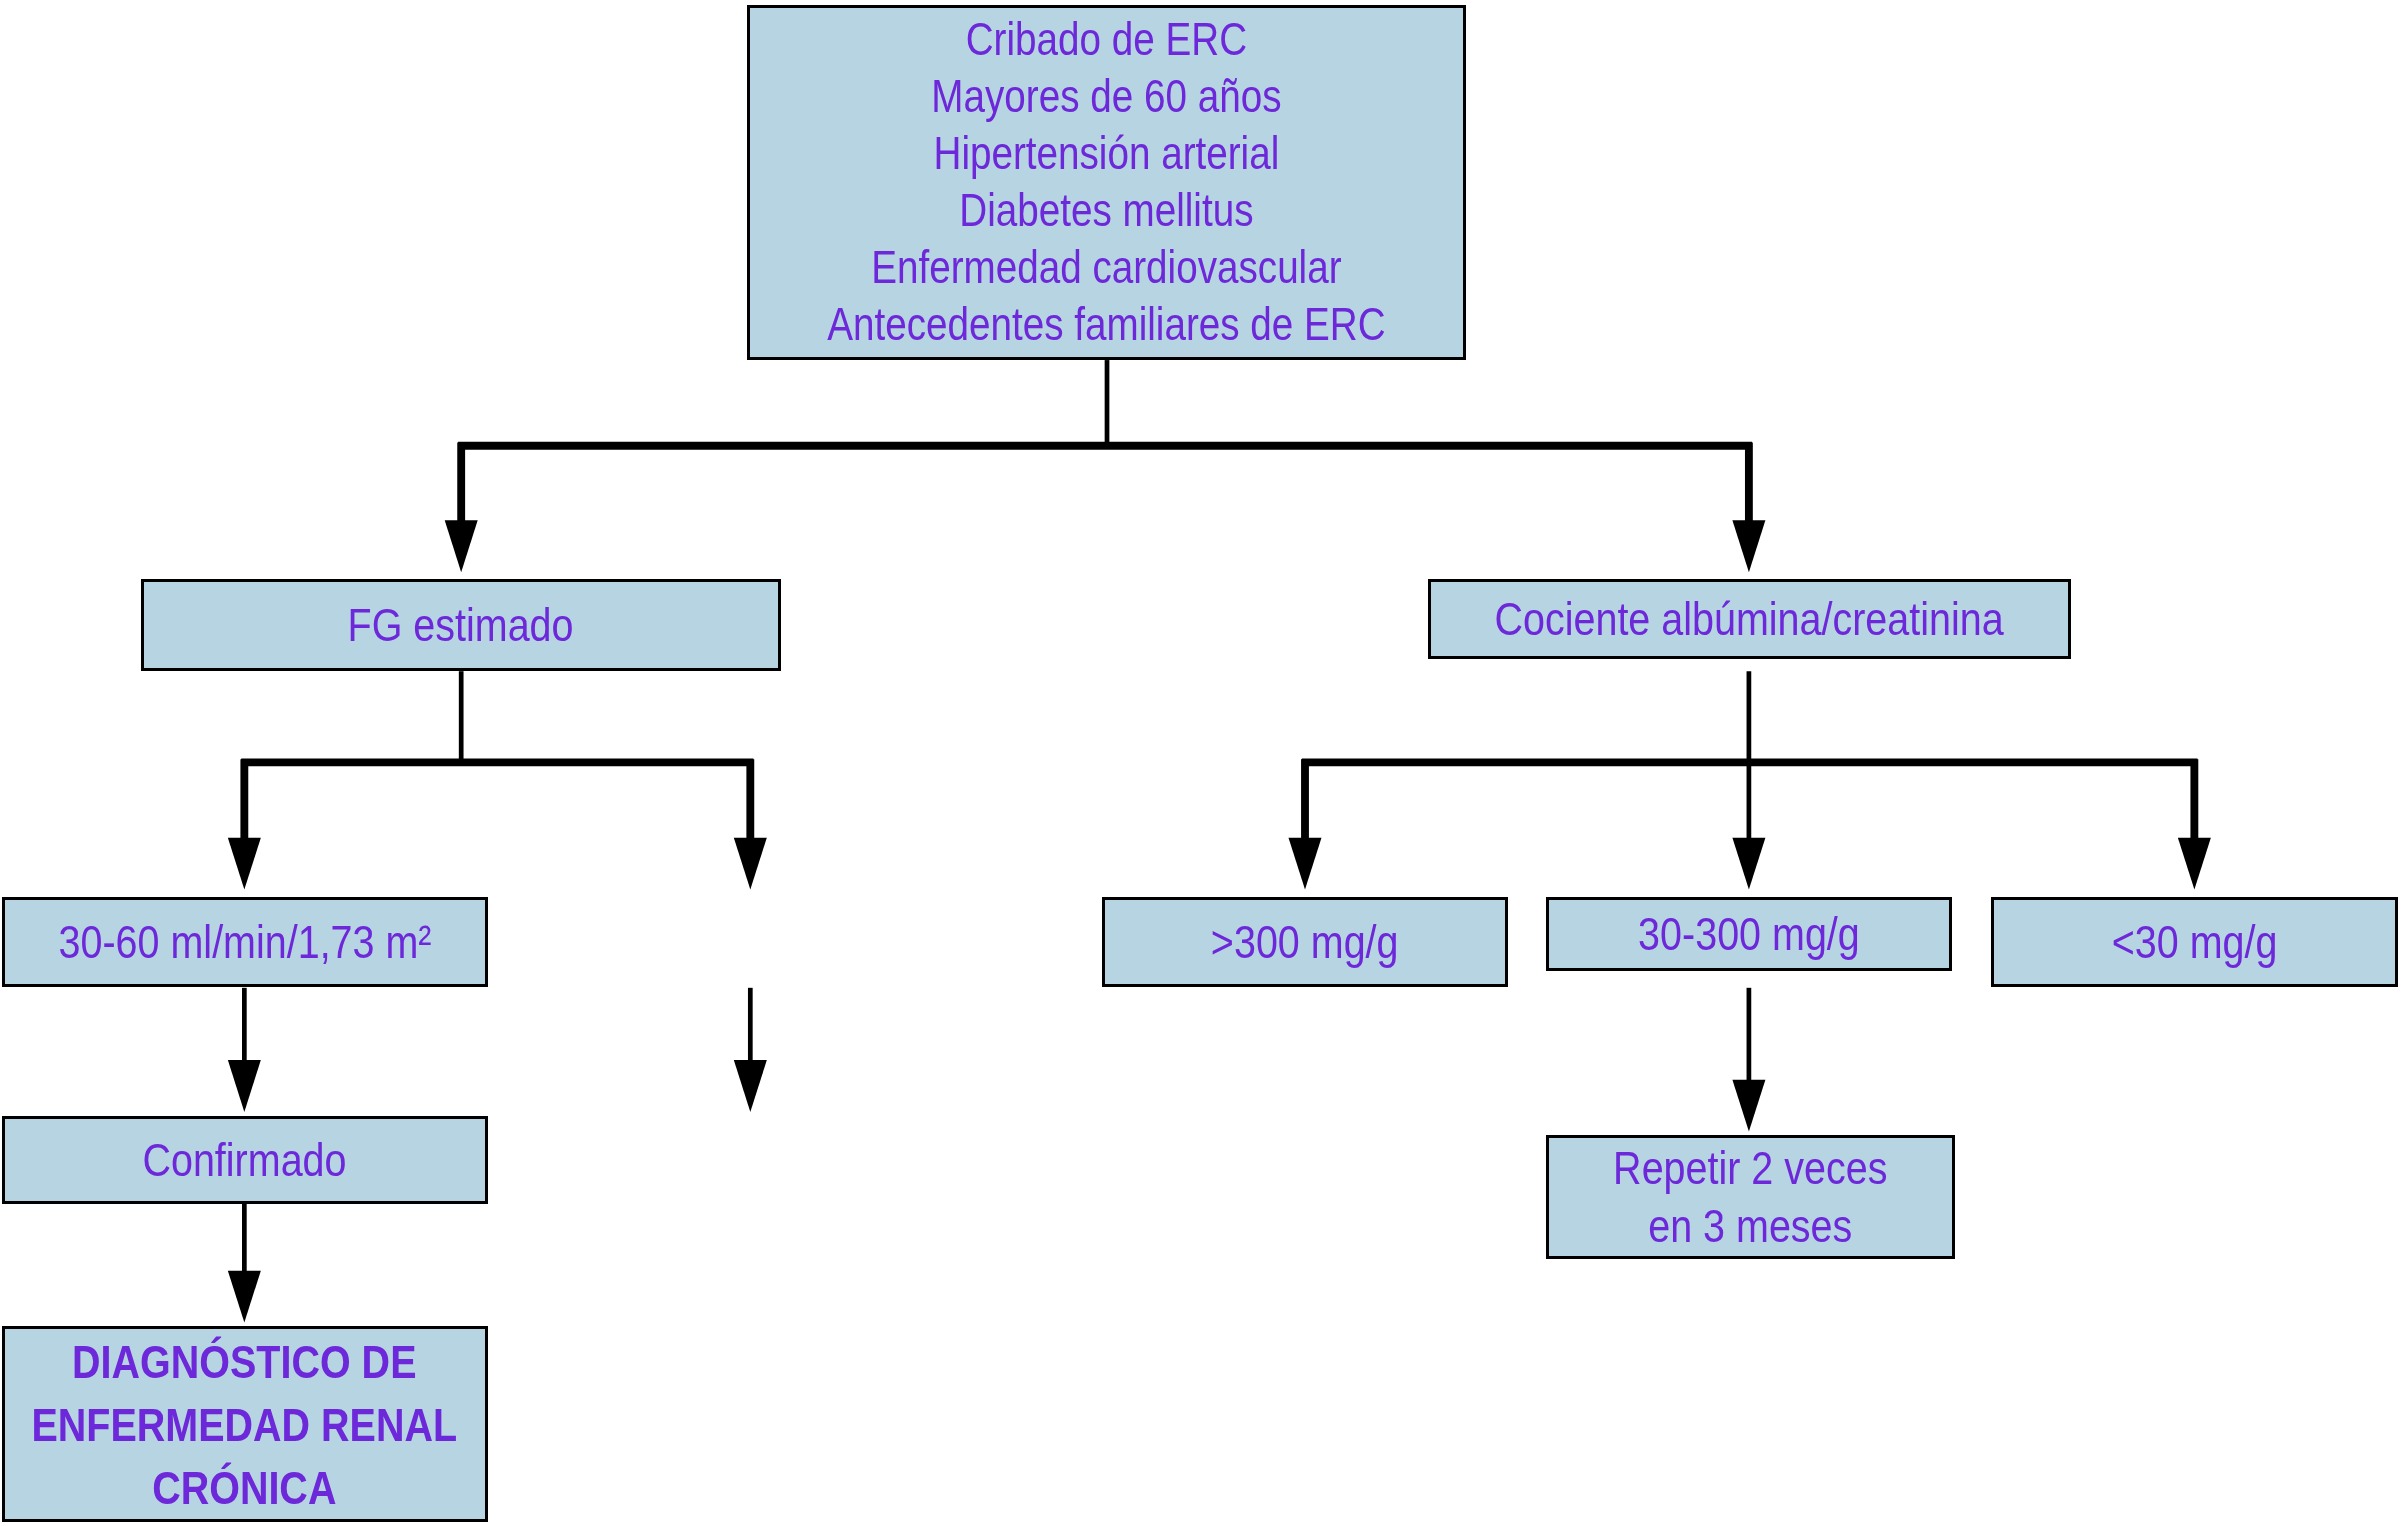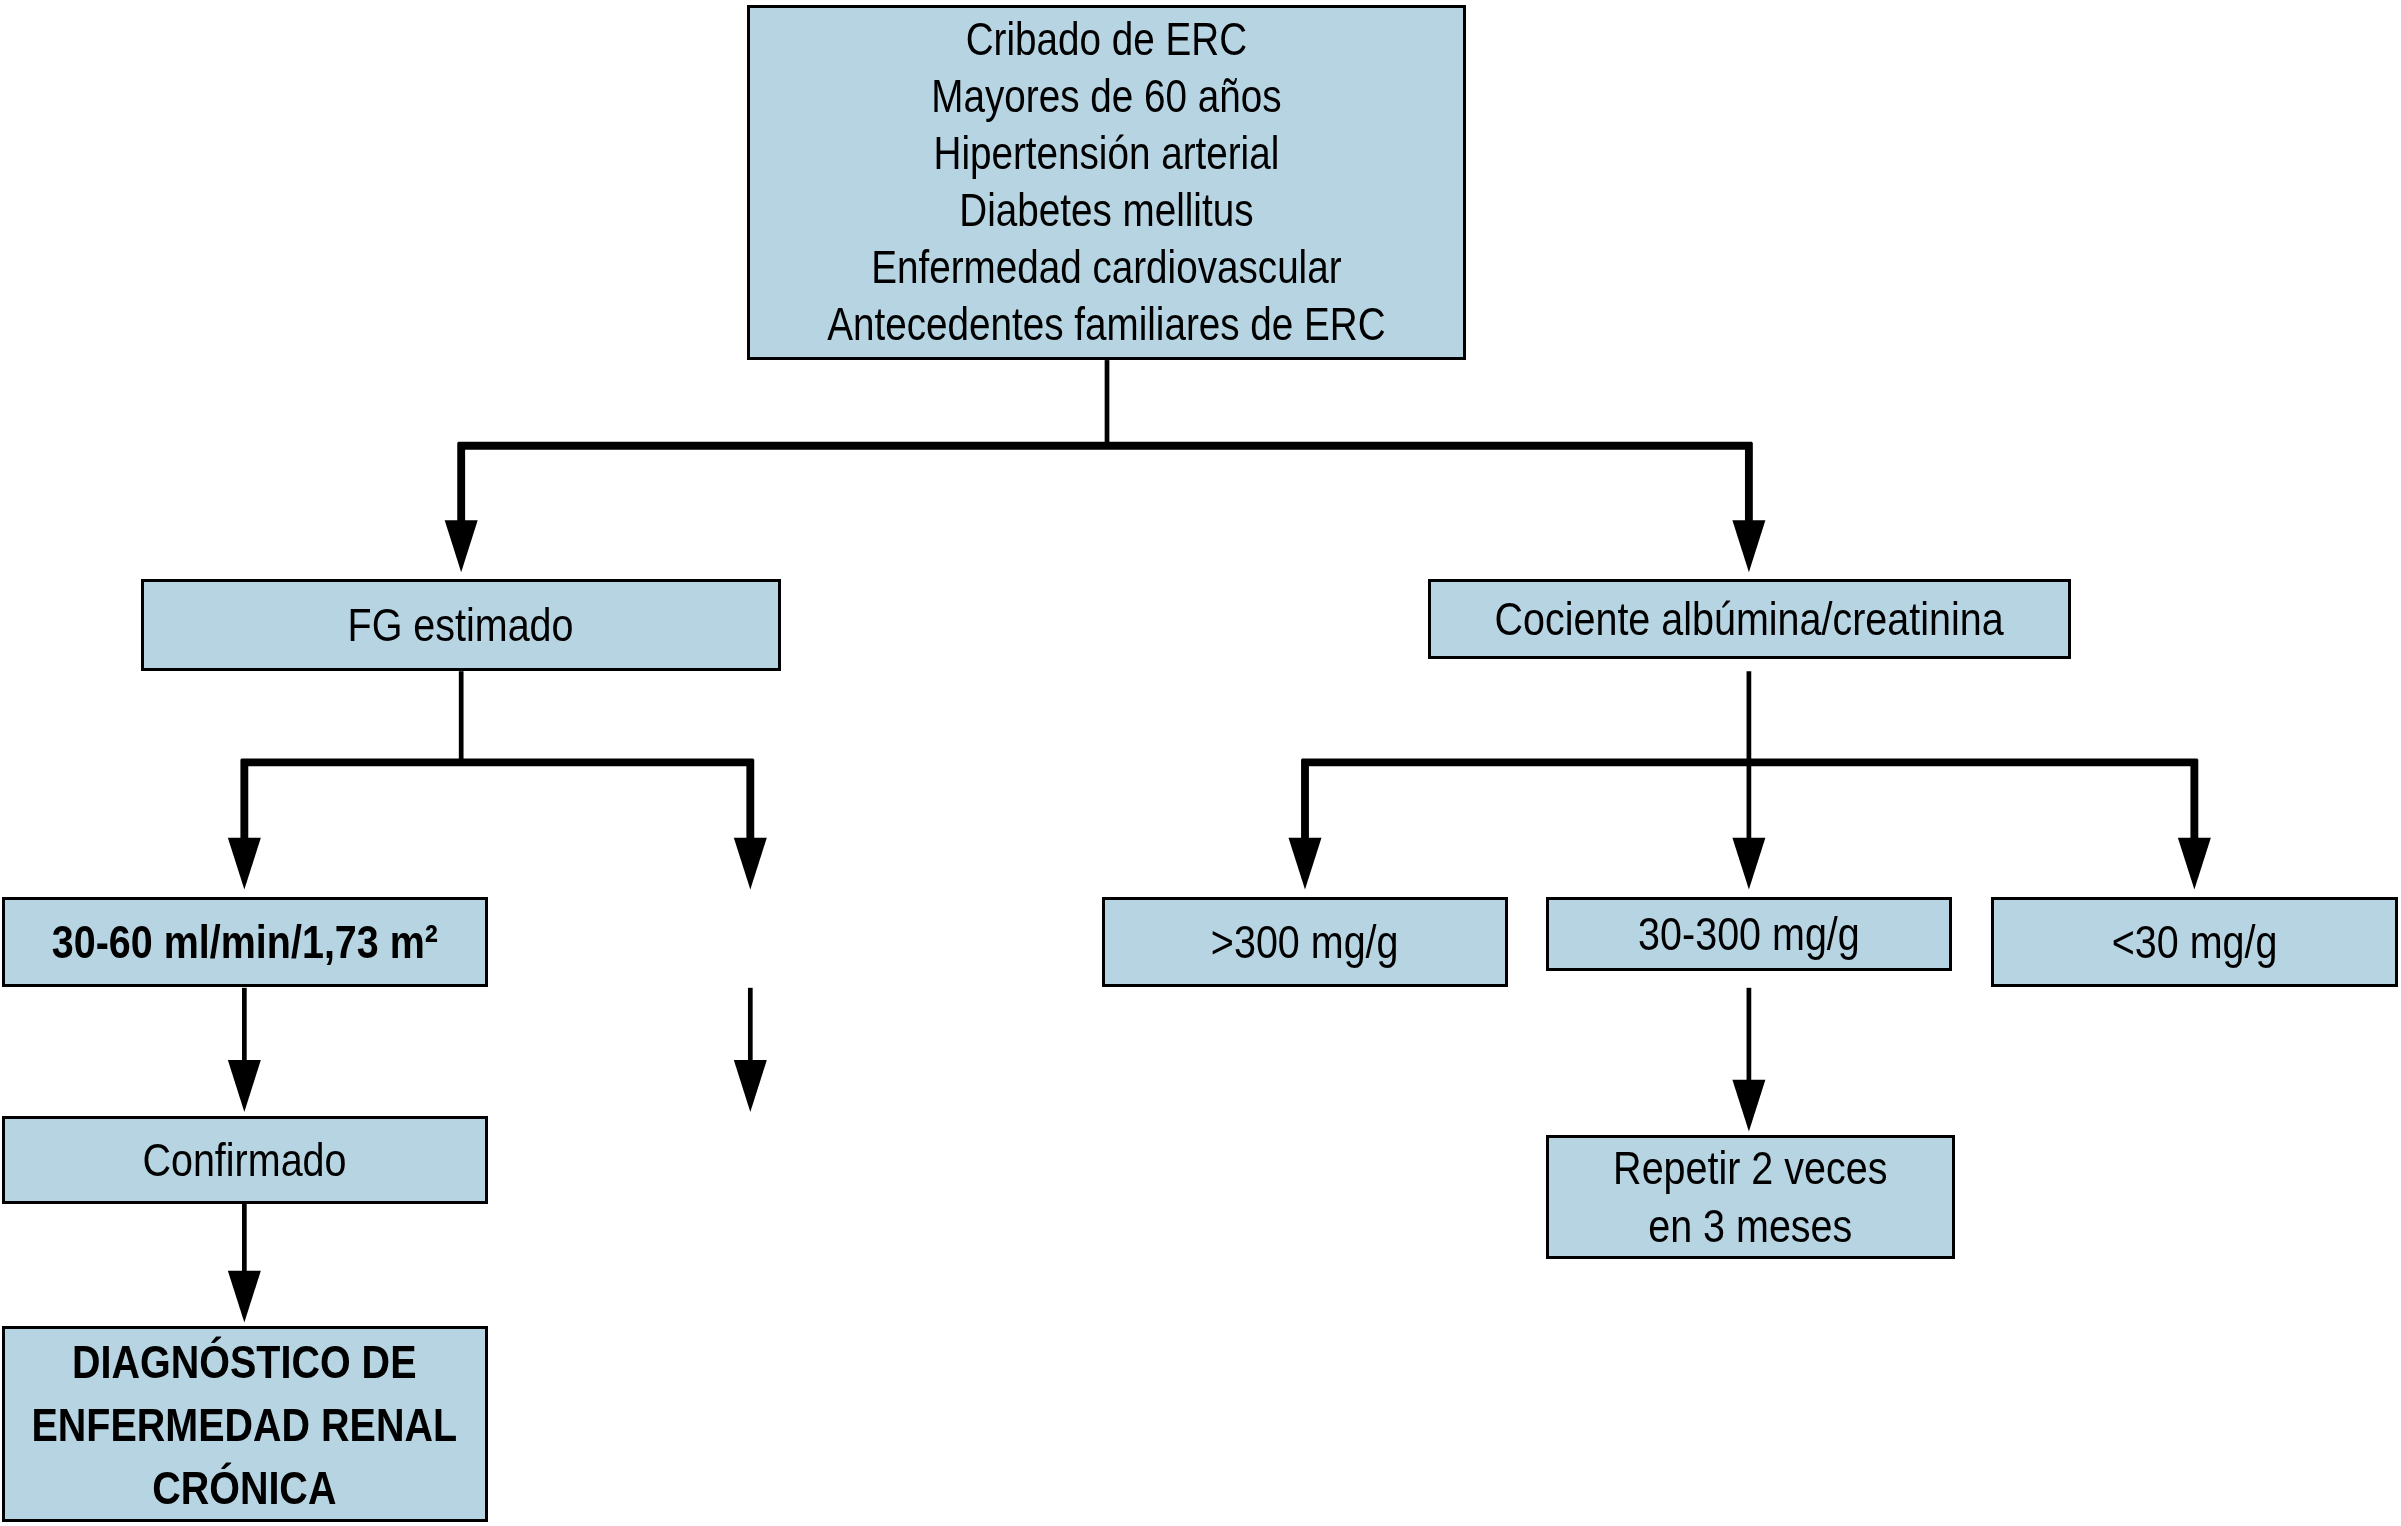--- a/index.html
+++ b/index.html
@@ -2,21 +2,21 @@
 <html style="font-size:12.6px"><head>
 <meta charset="utf-8">
 <style>
   html, body { margin: 0; padding: 0; background: #ffffff; }
   .canvas {
     position: relative;
     width: 2401px;
     height: 1527px;
     background: #ffffff;
     font-family: "Liberation Sans", "DejaVu Sans", sans-serif;
-    color: #000000;
+    color: #6d28d9;
     overflow: hidden;
   }
   .connectors {
     position: absolute;
     left: 0; top: 0;
     width: 2401px; height: 1527px;
   }
   .connectors path { stroke: #000000; fill: none; }
   .connectors .thin  { stroke-width: 6; }
   .connectors .thick { stroke-width: 10; }
@@ -118,21 +118,21 @@
         <span>FG estimado</span>
       </div>
   </div>
 
   <div class="node" style="left:1428px; top:579px; width:643px; height:80px;">
     <div class="label">
         <span>Cociente albúmina/creatinina</span>
       </div>
   </div>
 
-  <div class="node" style="left:1.6px; top:897px; width:486px; height:90px;font-weight:bold;">
+  <div class="node" style="left:1.6px; top:897px; width:486px; height:90px;">
     <div class="label">
         <span>30-60 ml/min/1,73 m²</span>
       </div>
   </div>
 
 
   <div class="node" style="left:1102px; top:897px; width:406px; height:90px;">
     <div class="label">
         <span>&gt;300 mg/g</span>
       </div>

